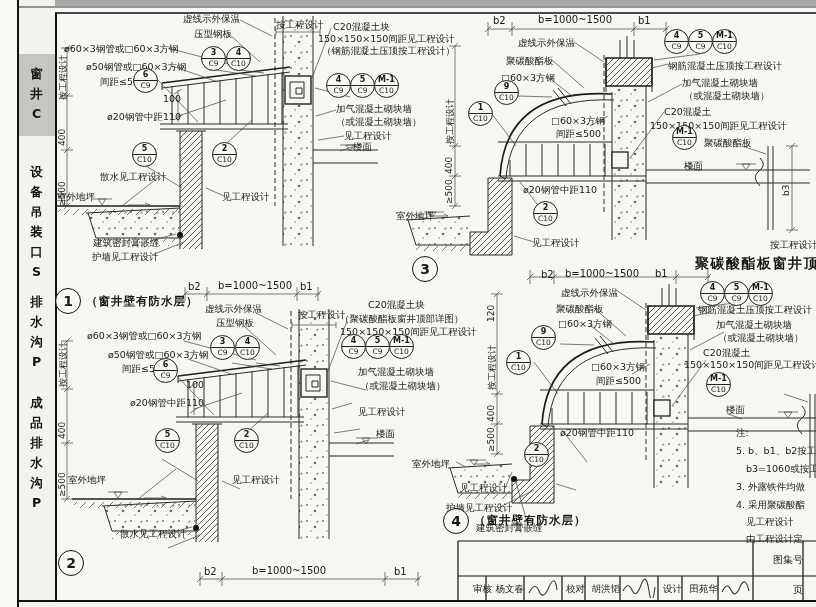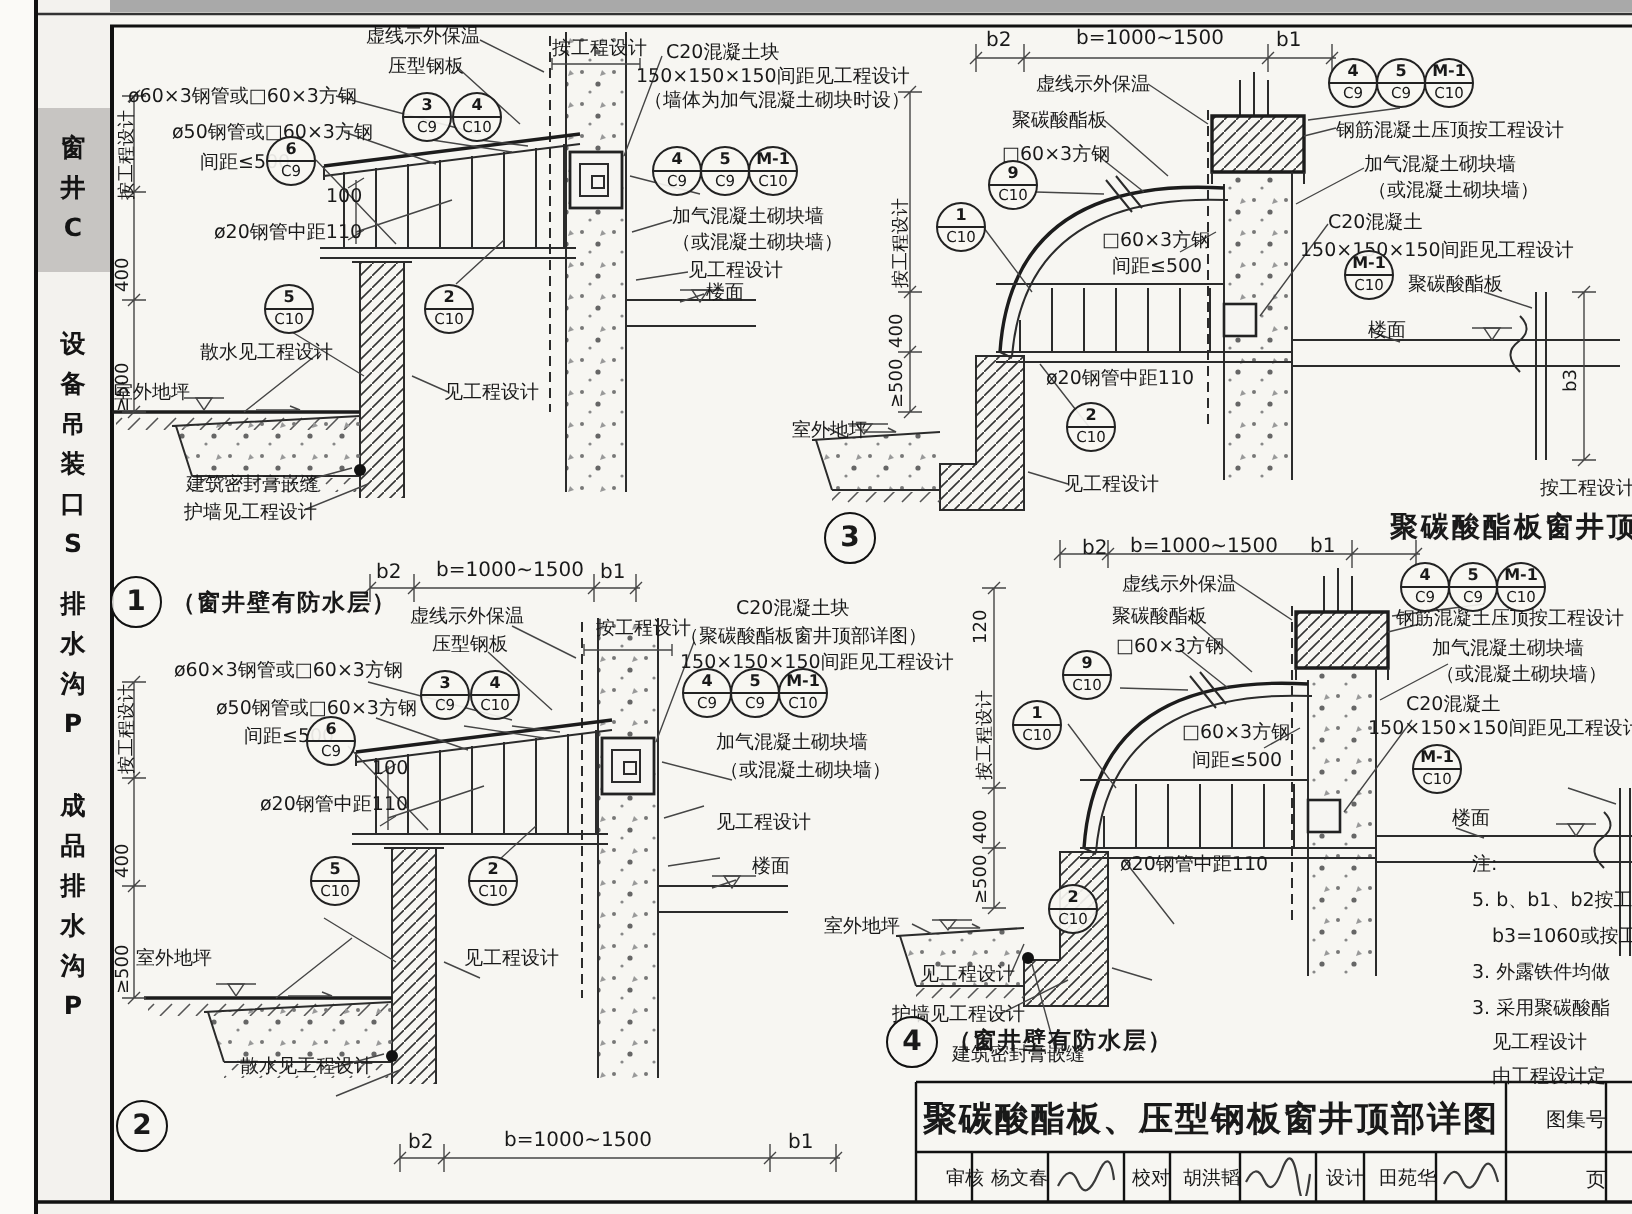--- a/index.html
+++ b/index.html
@@ -172,21 +172,21 @@
   <span class="L" style="left:86px;top:62px">ø50钢管或□60×3方钢</span>
   <span class="L" style="left:100px;top:77px">间距≤500</span>
   <span class="L" style="left:107px;top:112px">ø20钢管中距110</span>
   <span class="L" style="left:100px;top:172px">散水见工程设计</span>
   <span class="L" style="left:57px;top:192px">室外地坪</span>
   <span class="L" style="left:93px;top:238px">建筑密封膏嵌缝</span>
   <span class="L" style="left:92px;top:252px">护墙见工程设计</span>
   <span class="L" style="left:276px;top:20px">按工程设计</span>
   <span class="L" style="left:333px;top:22px">C20混凝土块</span>
   <span class="L" style="left:318px;top:34px">150×150×150间距见工程设计</span>
-  <span class="L" style="left:322px;top:46px">（墙体为加气混凝土砌块时设）</span>
+  <span class="L" style="left:322px;top:46px">（钢筋混凝土压顶按工程设计）</span>
   <span class="L" style="left:336px;top:104px">加气混凝土砌块墙</span>
   <span class="L" style="left:336px;top:117px">（或混凝土砌块墙）</span>
   <span class="L" style="left:344px;top:131px">见工程设计</span>
   <span class="L" style="left:353px;top:142px">楼面</span>
   <span class="L" style="left:222px;top:192px">见工程设计</span>
   <span class="L" style="left:163px;top:94px">100</span>
   <span class="co" style="left:201px;top:46px">
       <b>3</b>
       <i>C9</i>
     </span>
@@ -390,25 +390,24 @@
   <span class="S" style="left:541px;top:269px">b2</span>
   <span class="S" style="left:565px;top:268px">b=1000~1500</span>
   <span class="S" style="left:655px;top:268px">b1</span>
   <span class="N" style="left:443px;top:508px">4</span>
   <span class="C" style="left:474px;top:513px">（窗井壁有防水层）</span>
 
   <span class="note-line" style="left:736px;top:428px">注:</span>
   <span class="note-line" style="left:736px;top:446px">5. b、b1、b2按工</span>
   <span class="note-line" style="left:746px;top:464px">b3=1060或按工</span>
   <span class="note-line" style="left:736px;top:482px">3. 外露铁件均做</span>
-  <span class="note-line" style="left:736px;top:500px">3. 采用聚碳酸酯</span>
+  <span class="note-line" style="left:736px;top:500px">4. 采用聚碳酸酯</span>
   <span class="note-line" style="left:746px;top:517px">见工程设计</span>
   <span class="note-line" style="left:746px;top:534px">由工程设计定</span>
 
-  <div class="tb-title">聚碳酸酯板、压型钢板窗井顶部详图</div>
   <span class="tb" style="left:753px;top:553px;width:50px;font-size:10px">图集号</span>
   <span class="tb" style="left:753px;top:583px;width:50px;font-size:10px">页</span>
   <span class="tb" style="left:458px;top:583px;width:34px">审核</span>
   <span class="tb" style="left:486px;top:583px;width:38px">杨文春</span>
   <span class="tb" style="left:562px;top:583px;width:23px">校对</span>
   <span class="tb" style="left:585px;top:583px;width:35px">胡洪韬</span>
   <span class="tb" style="left:658px;top:583px;width:24px">设计</span>
   <span class="tb" style="left:682px;top:583px;width:36px">田苑华</span>
   <svg class="A" style="left:526px;top:578px" width="34" height="20">
     <path d="M3,15 q6,-12 10,-2 t10,-4 t8,3" stroke="#3a3a3a" stroke-width="1.1" fill="none"></path>

